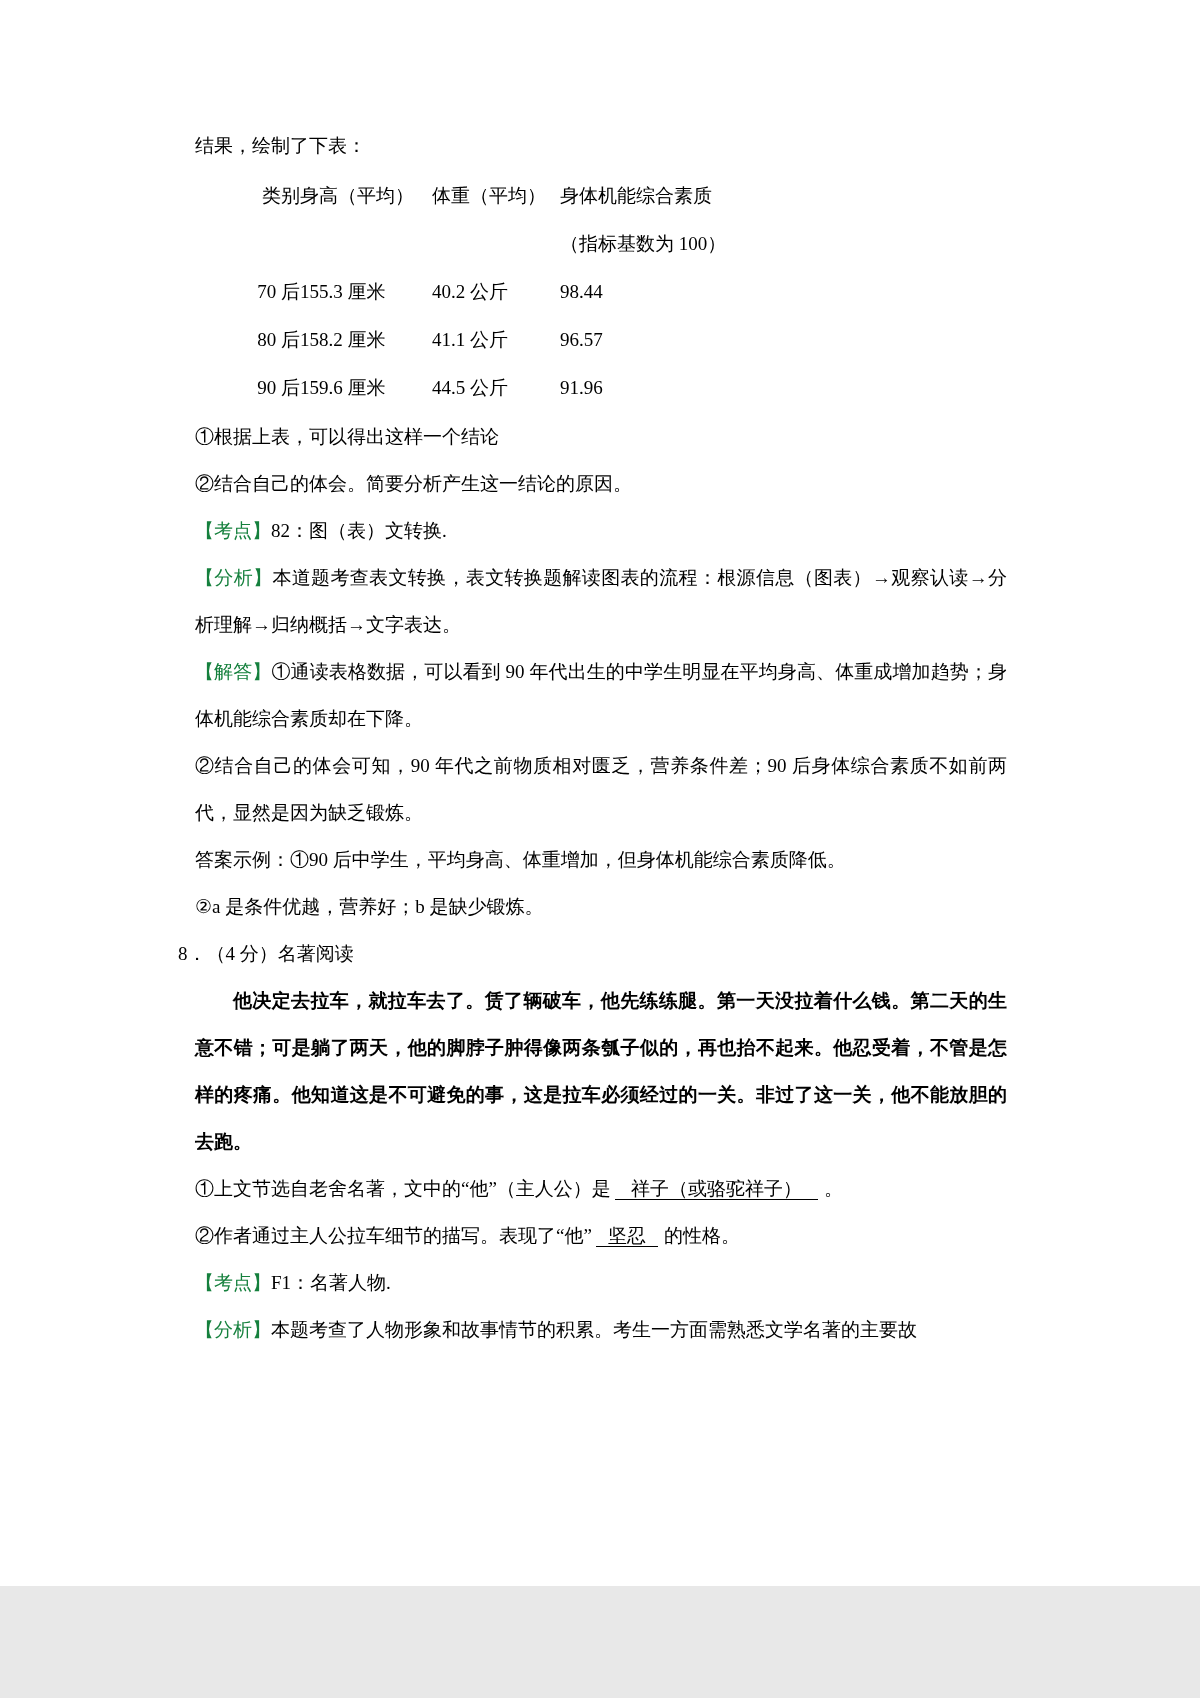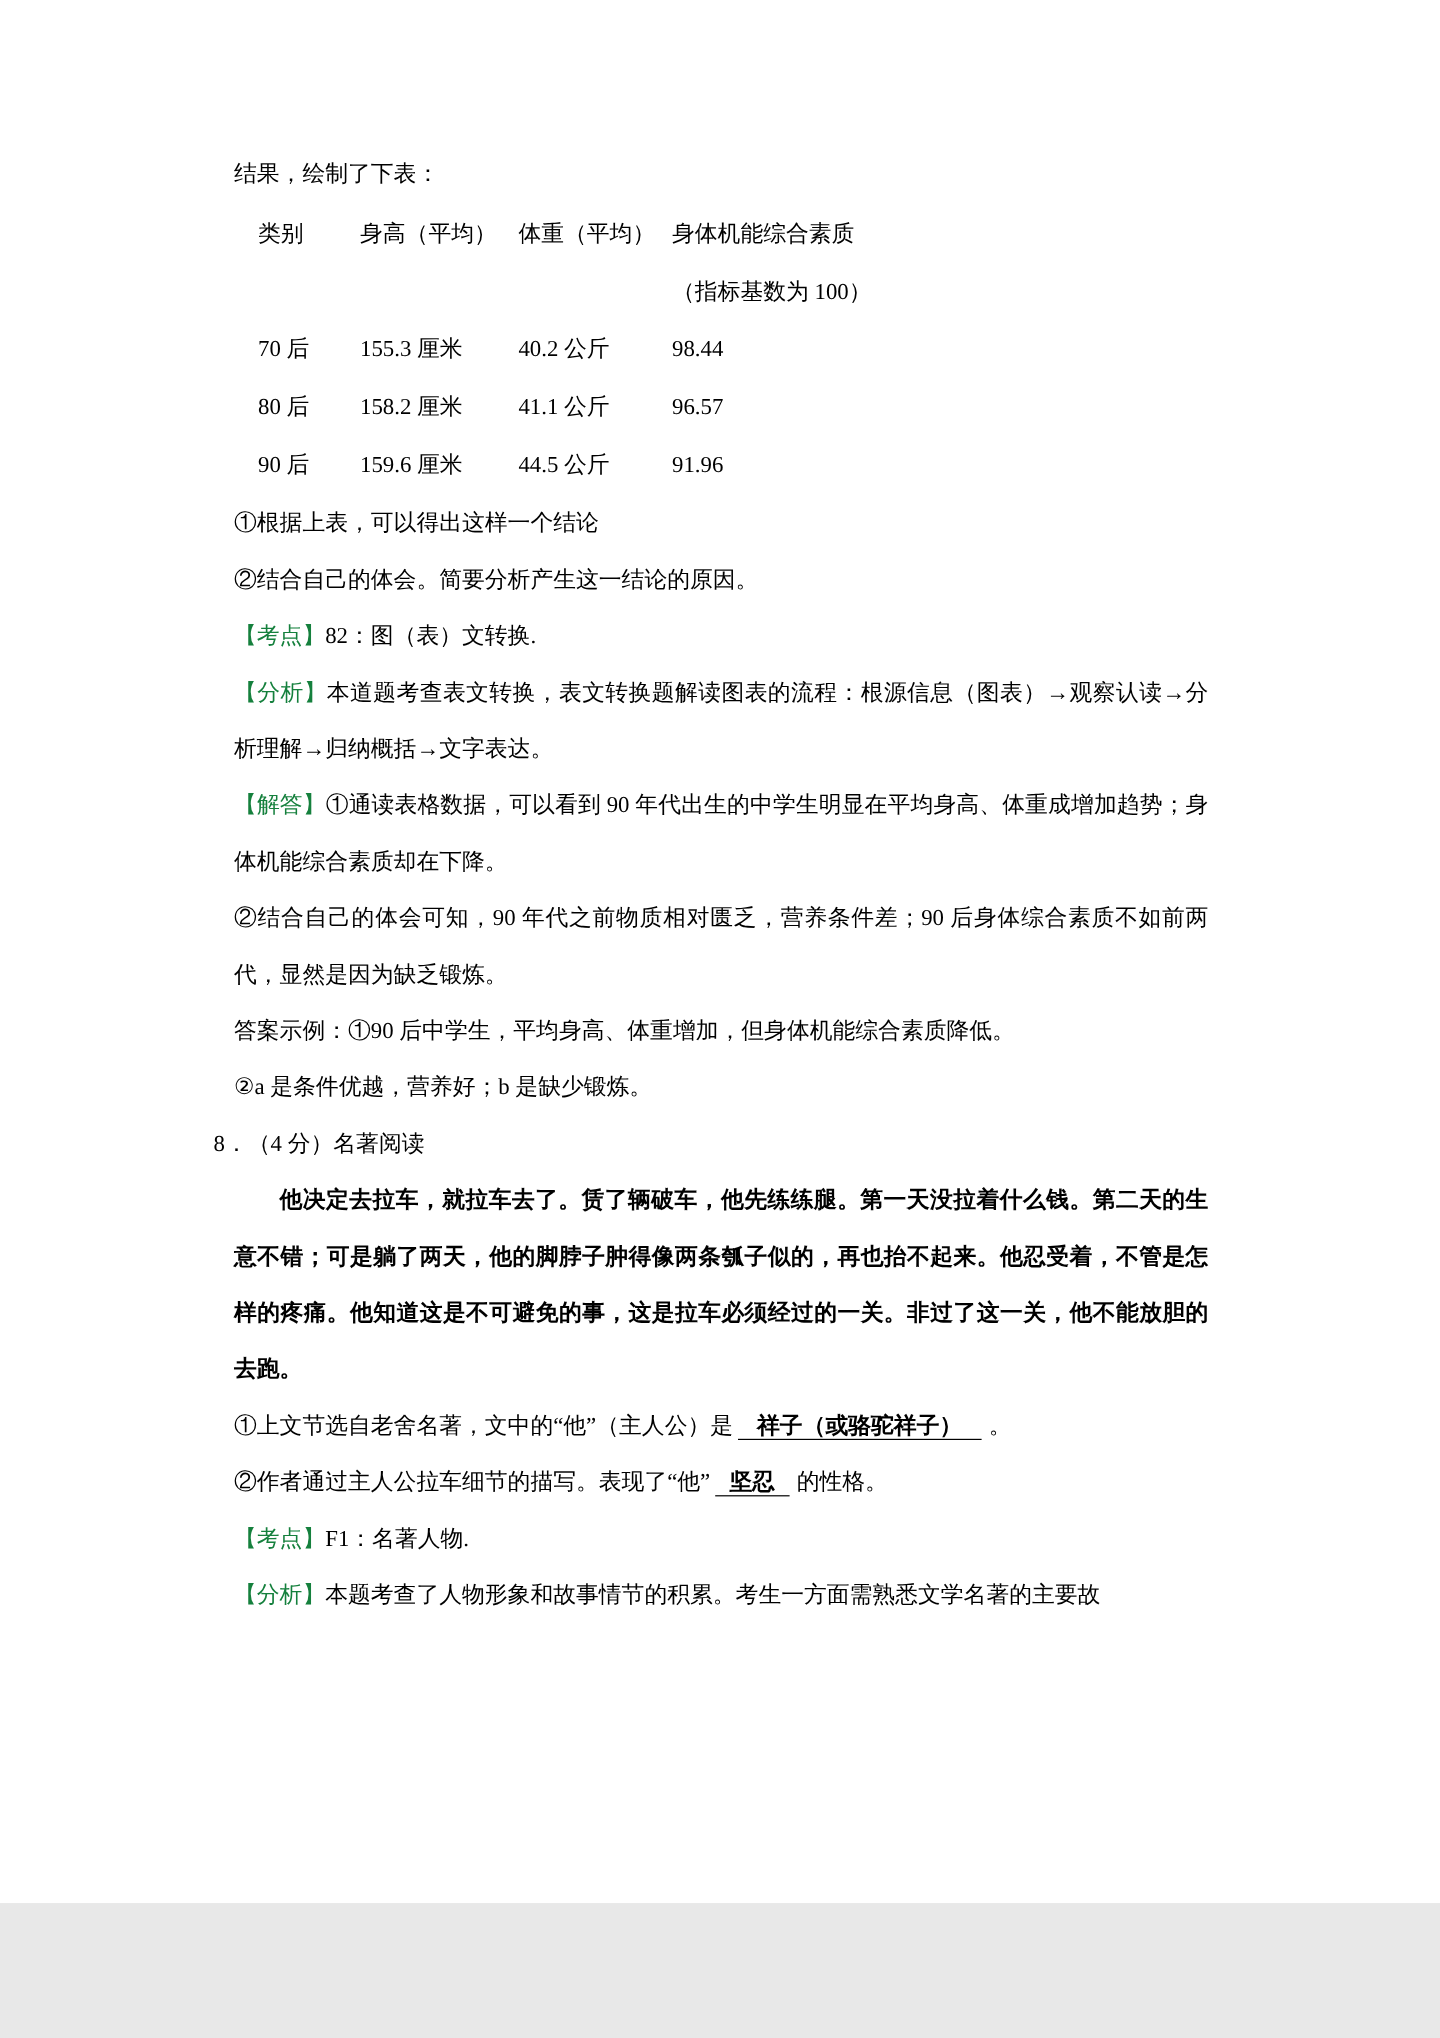--- a/index.html
+++ b/index.html
@@ -29,31 +29,30 @@
     border-collapse:collapse;
     margin:2px 0 2px 20px;
     font-size:19px;
   }
   table.data-table td {
     padding:0;
     height:48px;
     vertical-align:middle;
     font-weight:normal;
   }
-  .col-c1 { width:85px;  text-align:left; }
+  .col-c1 { width:85px;  text-align:right; }
   .col-c2 { width:132px; text-align:left; }
   .col-c3 { width:128px; text-align:left; }
   .col-c4 { width:250px; text-align:left; }
 
   .answer-underline {
     border-bottom:1.5px solid #000;
     padding:0 16px;
     margin:0 6px 12px 4px;
     white-space:nowrap;
-    font-weight:bold;
   }
   .answer-underline.short { padding:0 12px; }
 
   .footer {
     position:absolute;
     left:0; right:0;
     top:1618px;
     text-align:right;
     font-size:17px;
     font-family:"Liberation Serif","DejaVu Serif",serif;

